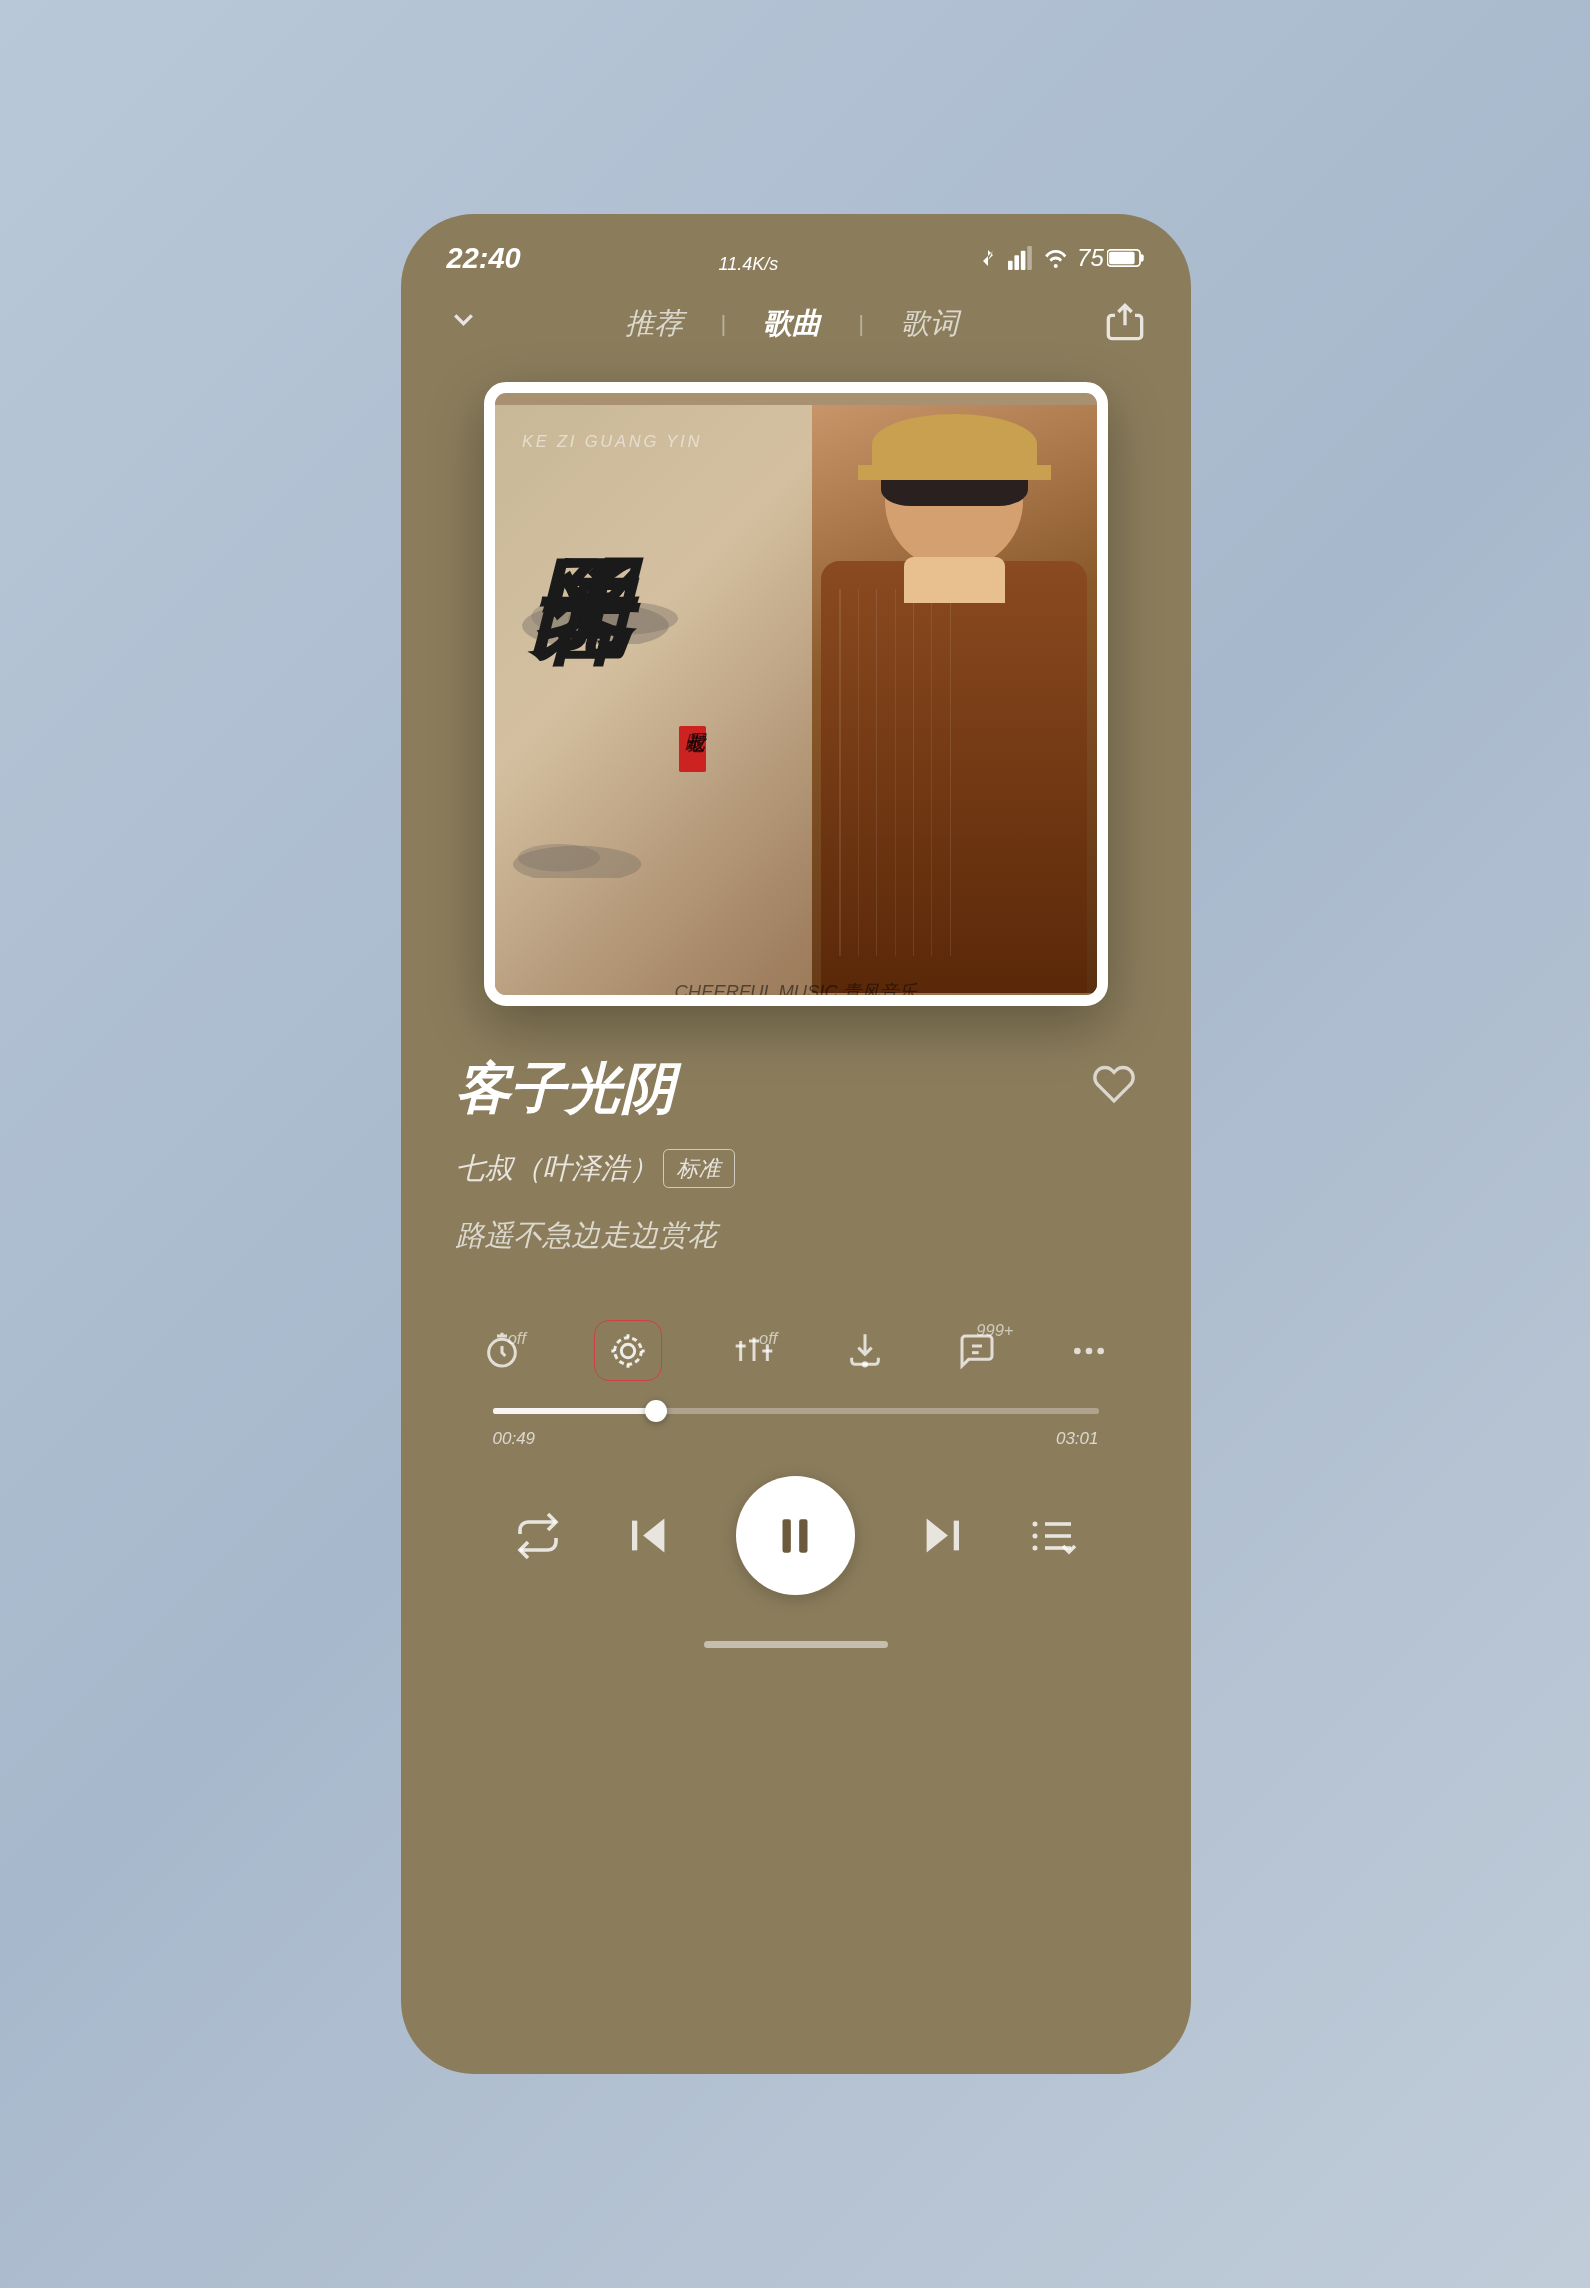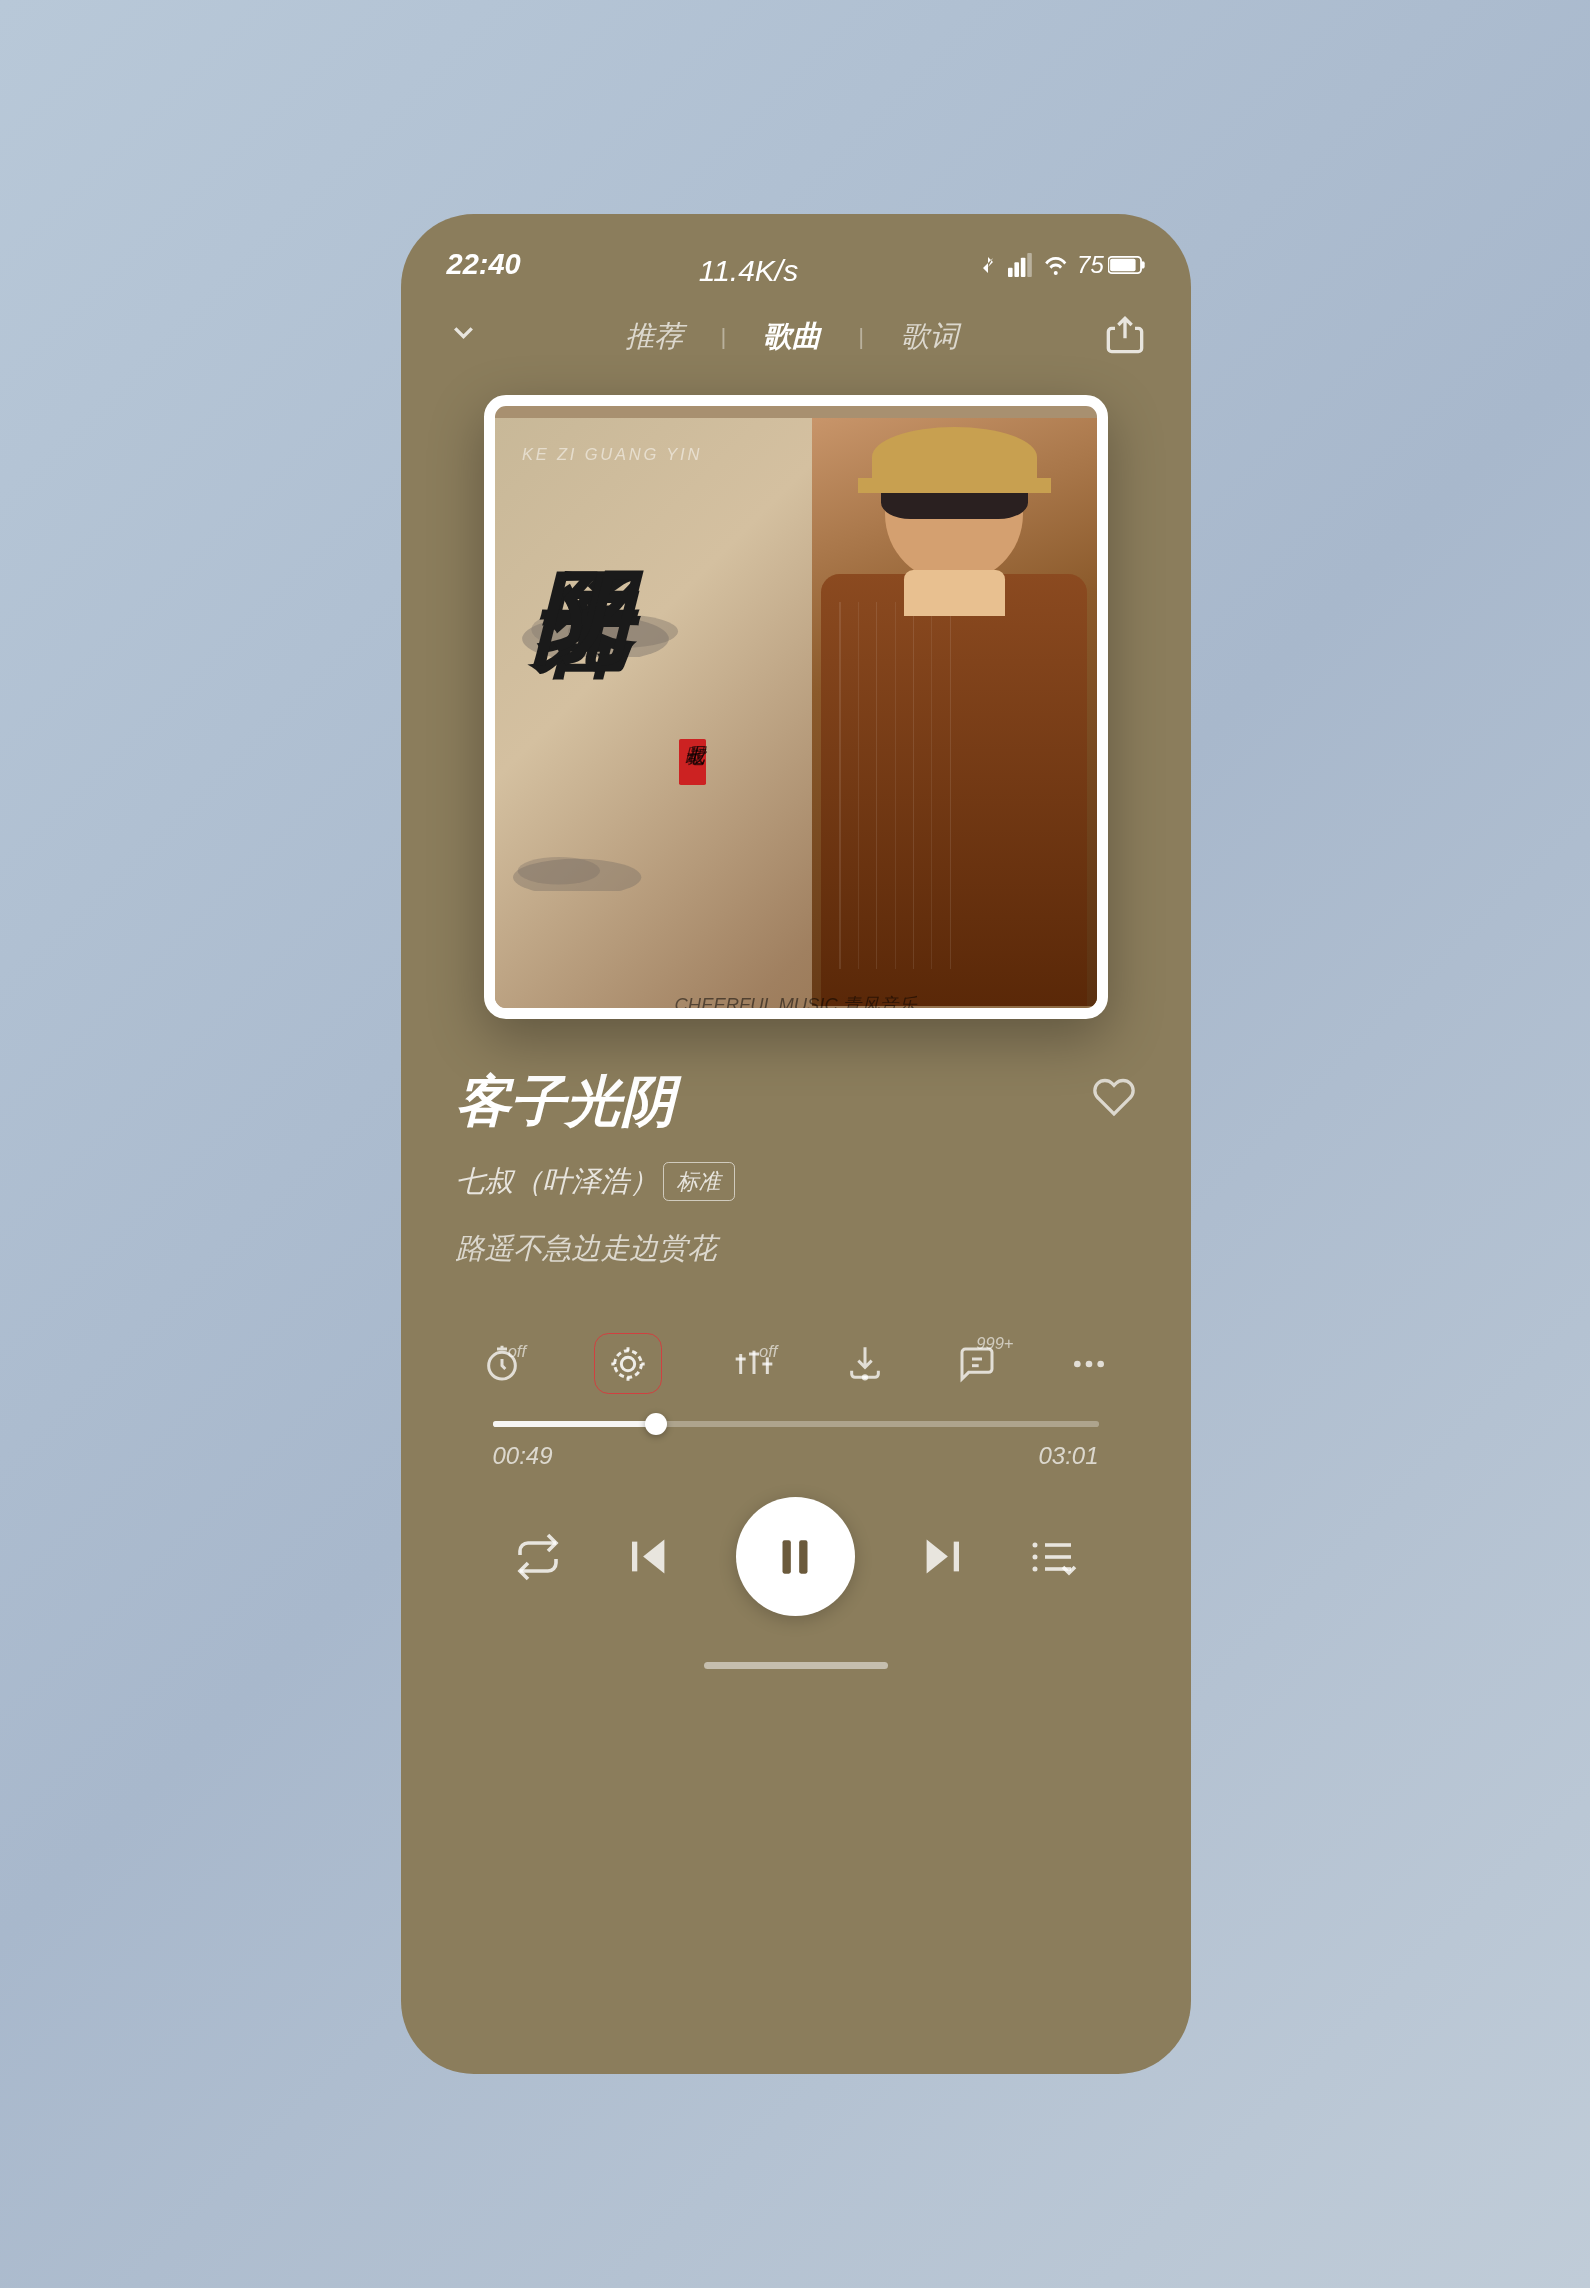--- a/index.html
+++ b/index.html
@@ -26,21 +26,21 @@
     .status-bar {
       display: flex;
       justify-content: space-between;
       align-items: center;
       padding: 27.5px 46px 9.2px;
       color: #fff;
       font-size: 29px;
       font-weight: 500;
     }
     .status-bar-left { font-weight: 700; }
-    .status-bar-center { font-size: 30px; margin-top: 12px; }
+    .status-bar-center { font-size: 18px; margin-top: 12px; }
     .status-bar-right {
       display: flex;
       align-items: center;
       gap: 7.3px;
       font-size: 24px;
     }
     .nav-bar {
       display: flex;
       align-items: center;
       justify-content: space-between;
@@ -212,21 +212,21 @@
       background: #fff;
       border-radius: 50%;
       position: absolute;
       right: -11px;
       top: -8.3px;
       box-shadow: 0 1.8px 7.3px rgba(0,0,0,0.3);
     }
     .progress-times {
       display: flex;
       justify-content: space-between;
-      font-size: 24px;
+      font-size: 17px;
       color: rgba(255,255,255,0.7);
     }
     .playback-controls {
       display: flex;
       justify-content: space-around;
       align-items: center;
       padding: 9.2px 37px 27.5px;
     }
     .ctrl-btn {
       font-size: 46px;

